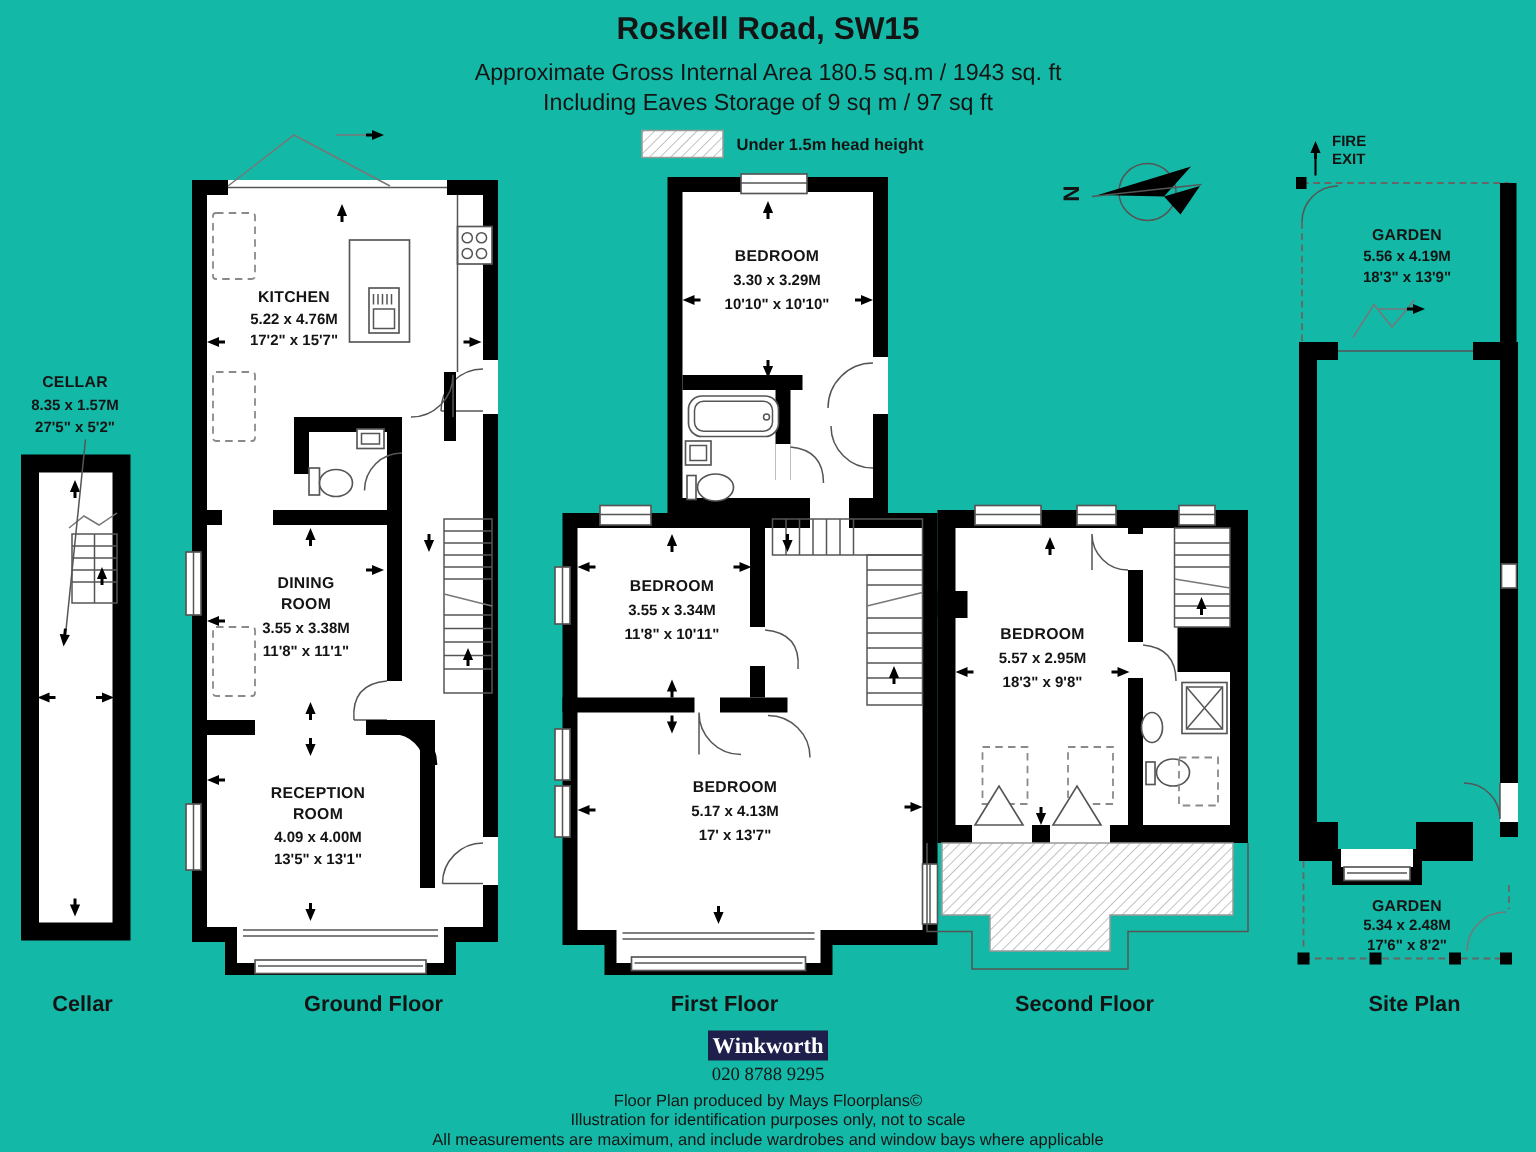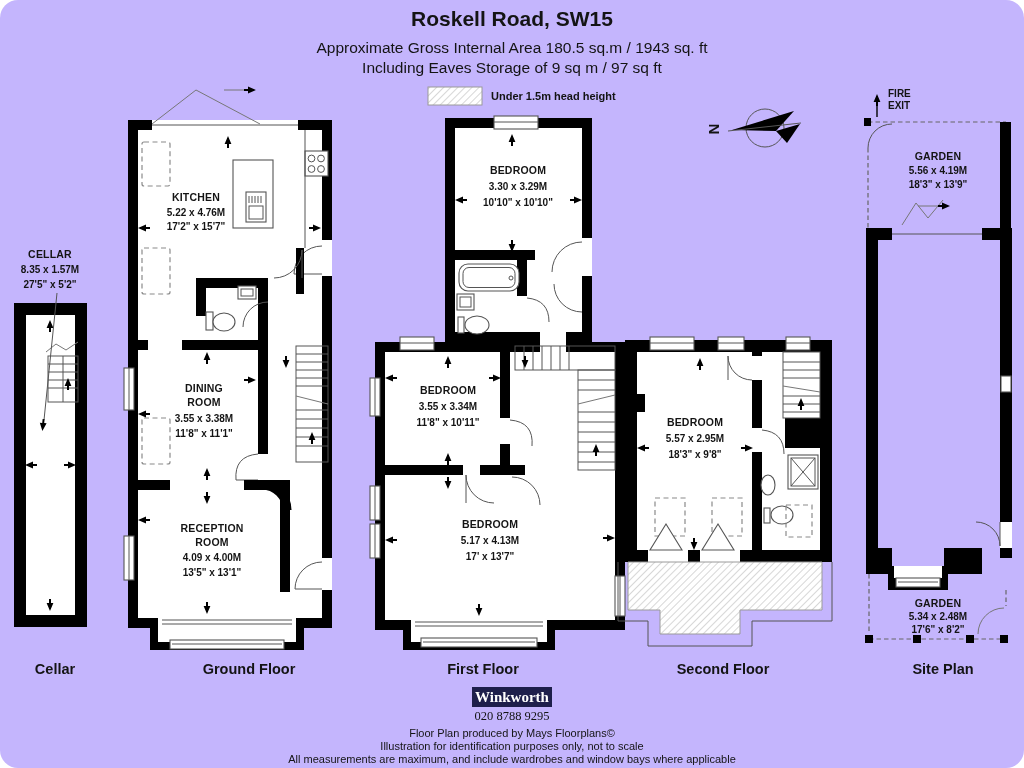--- a/index.html
+++ b/index.html
@@ -1,16 +1,16 @@
 <!DOCTYPE html>
 <html><head>
 <meta charset="utf-8">
 <style>
   html,body{margin:0;padding:0;background:#fff;}
-  #canvas{position:relative;width:1024px;height:768px;background:#c4b5fd;overflow:hidden;border-radius:18px;}
+  #canvas{position:relative;width:1024px;height:768px;background:#14b8a6;overflow:hidden;}
   svg{display:block;}
   text{font-family:"Liberation Sans",sans-serif;fill:#141414;}
   .t-title{font-size:21px;font-weight:bold;text-anchor:middle;}
   .t-sub{font-size:15.5px;text-anchor:middle;}
   .t-room{font-size:10.5px;font-weight:bold;text-anchor:middle;letter-spacing:.2px;}
   .t-dim{font-size:10px;font-weight:bold;text-anchor:middle;}
   .t-floor{font-size:14.5px;font-weight:bold;text-anchor:middle;}
   .t-legend{font-size:11px;font-weight:bold;}
   .t-fire{font-size:10px;font-weight:bold;}
   .t-compass{font-size:15px;font-weight:bold;text-anchor:middle;}

